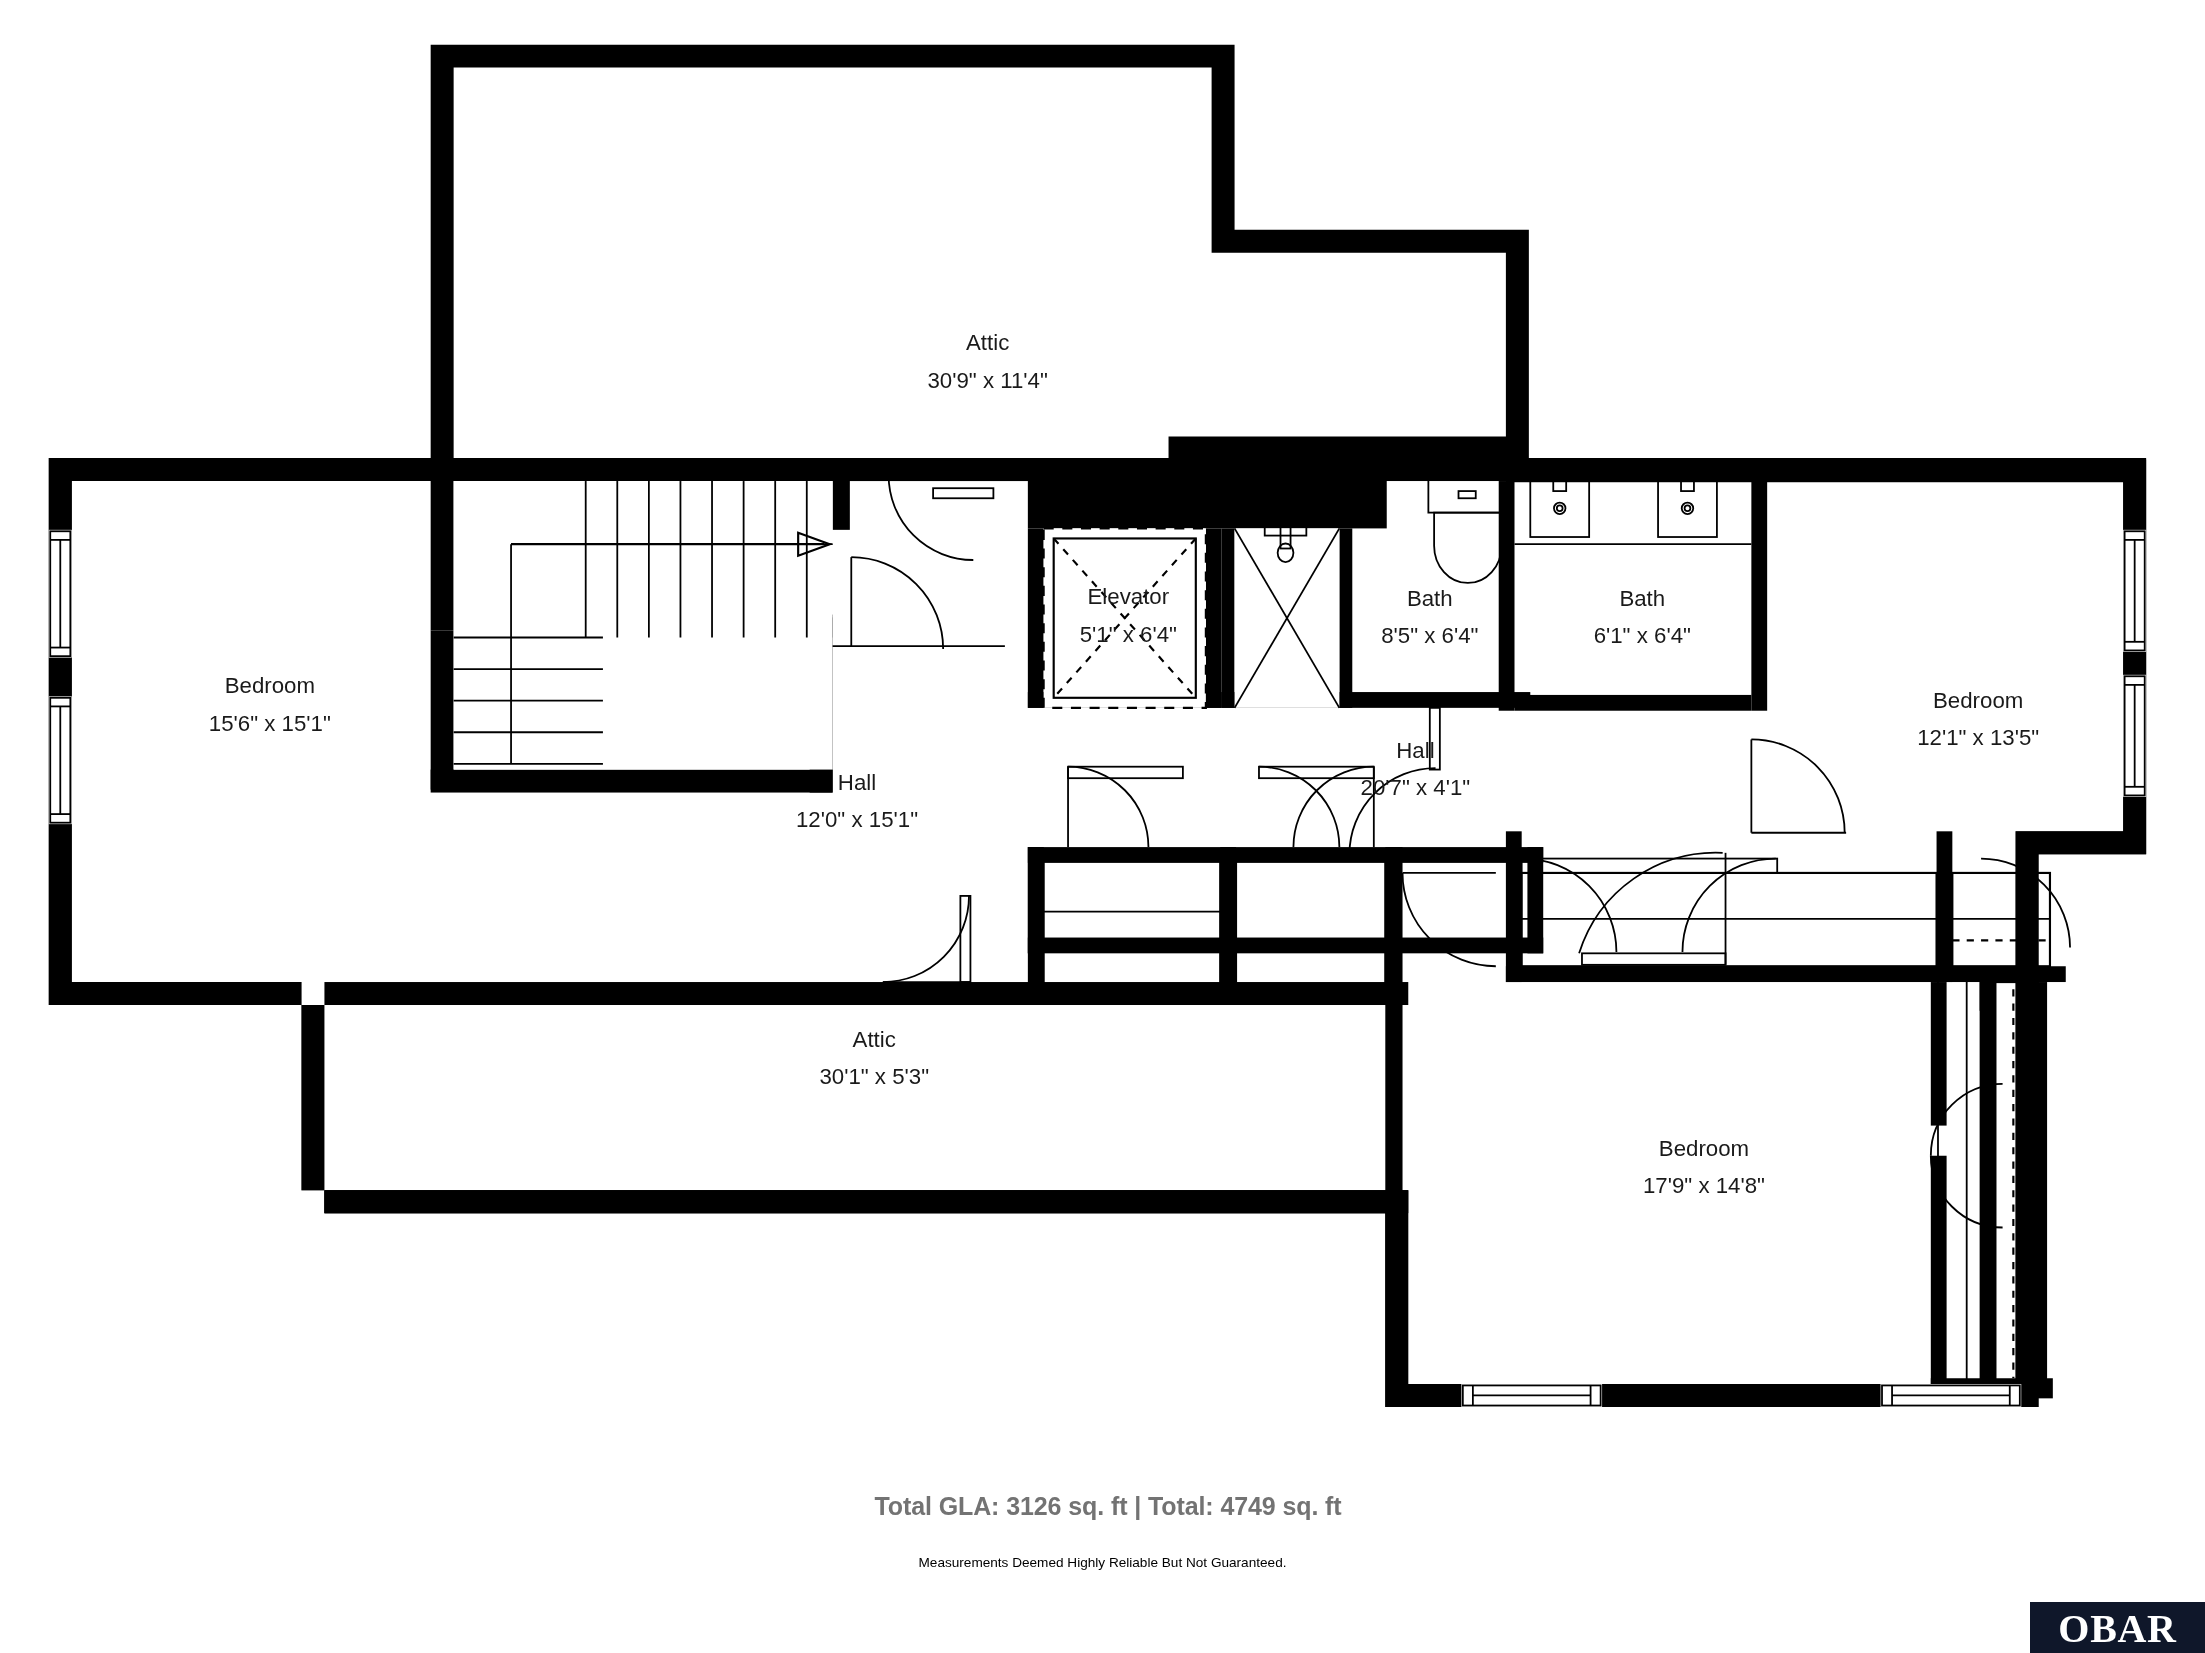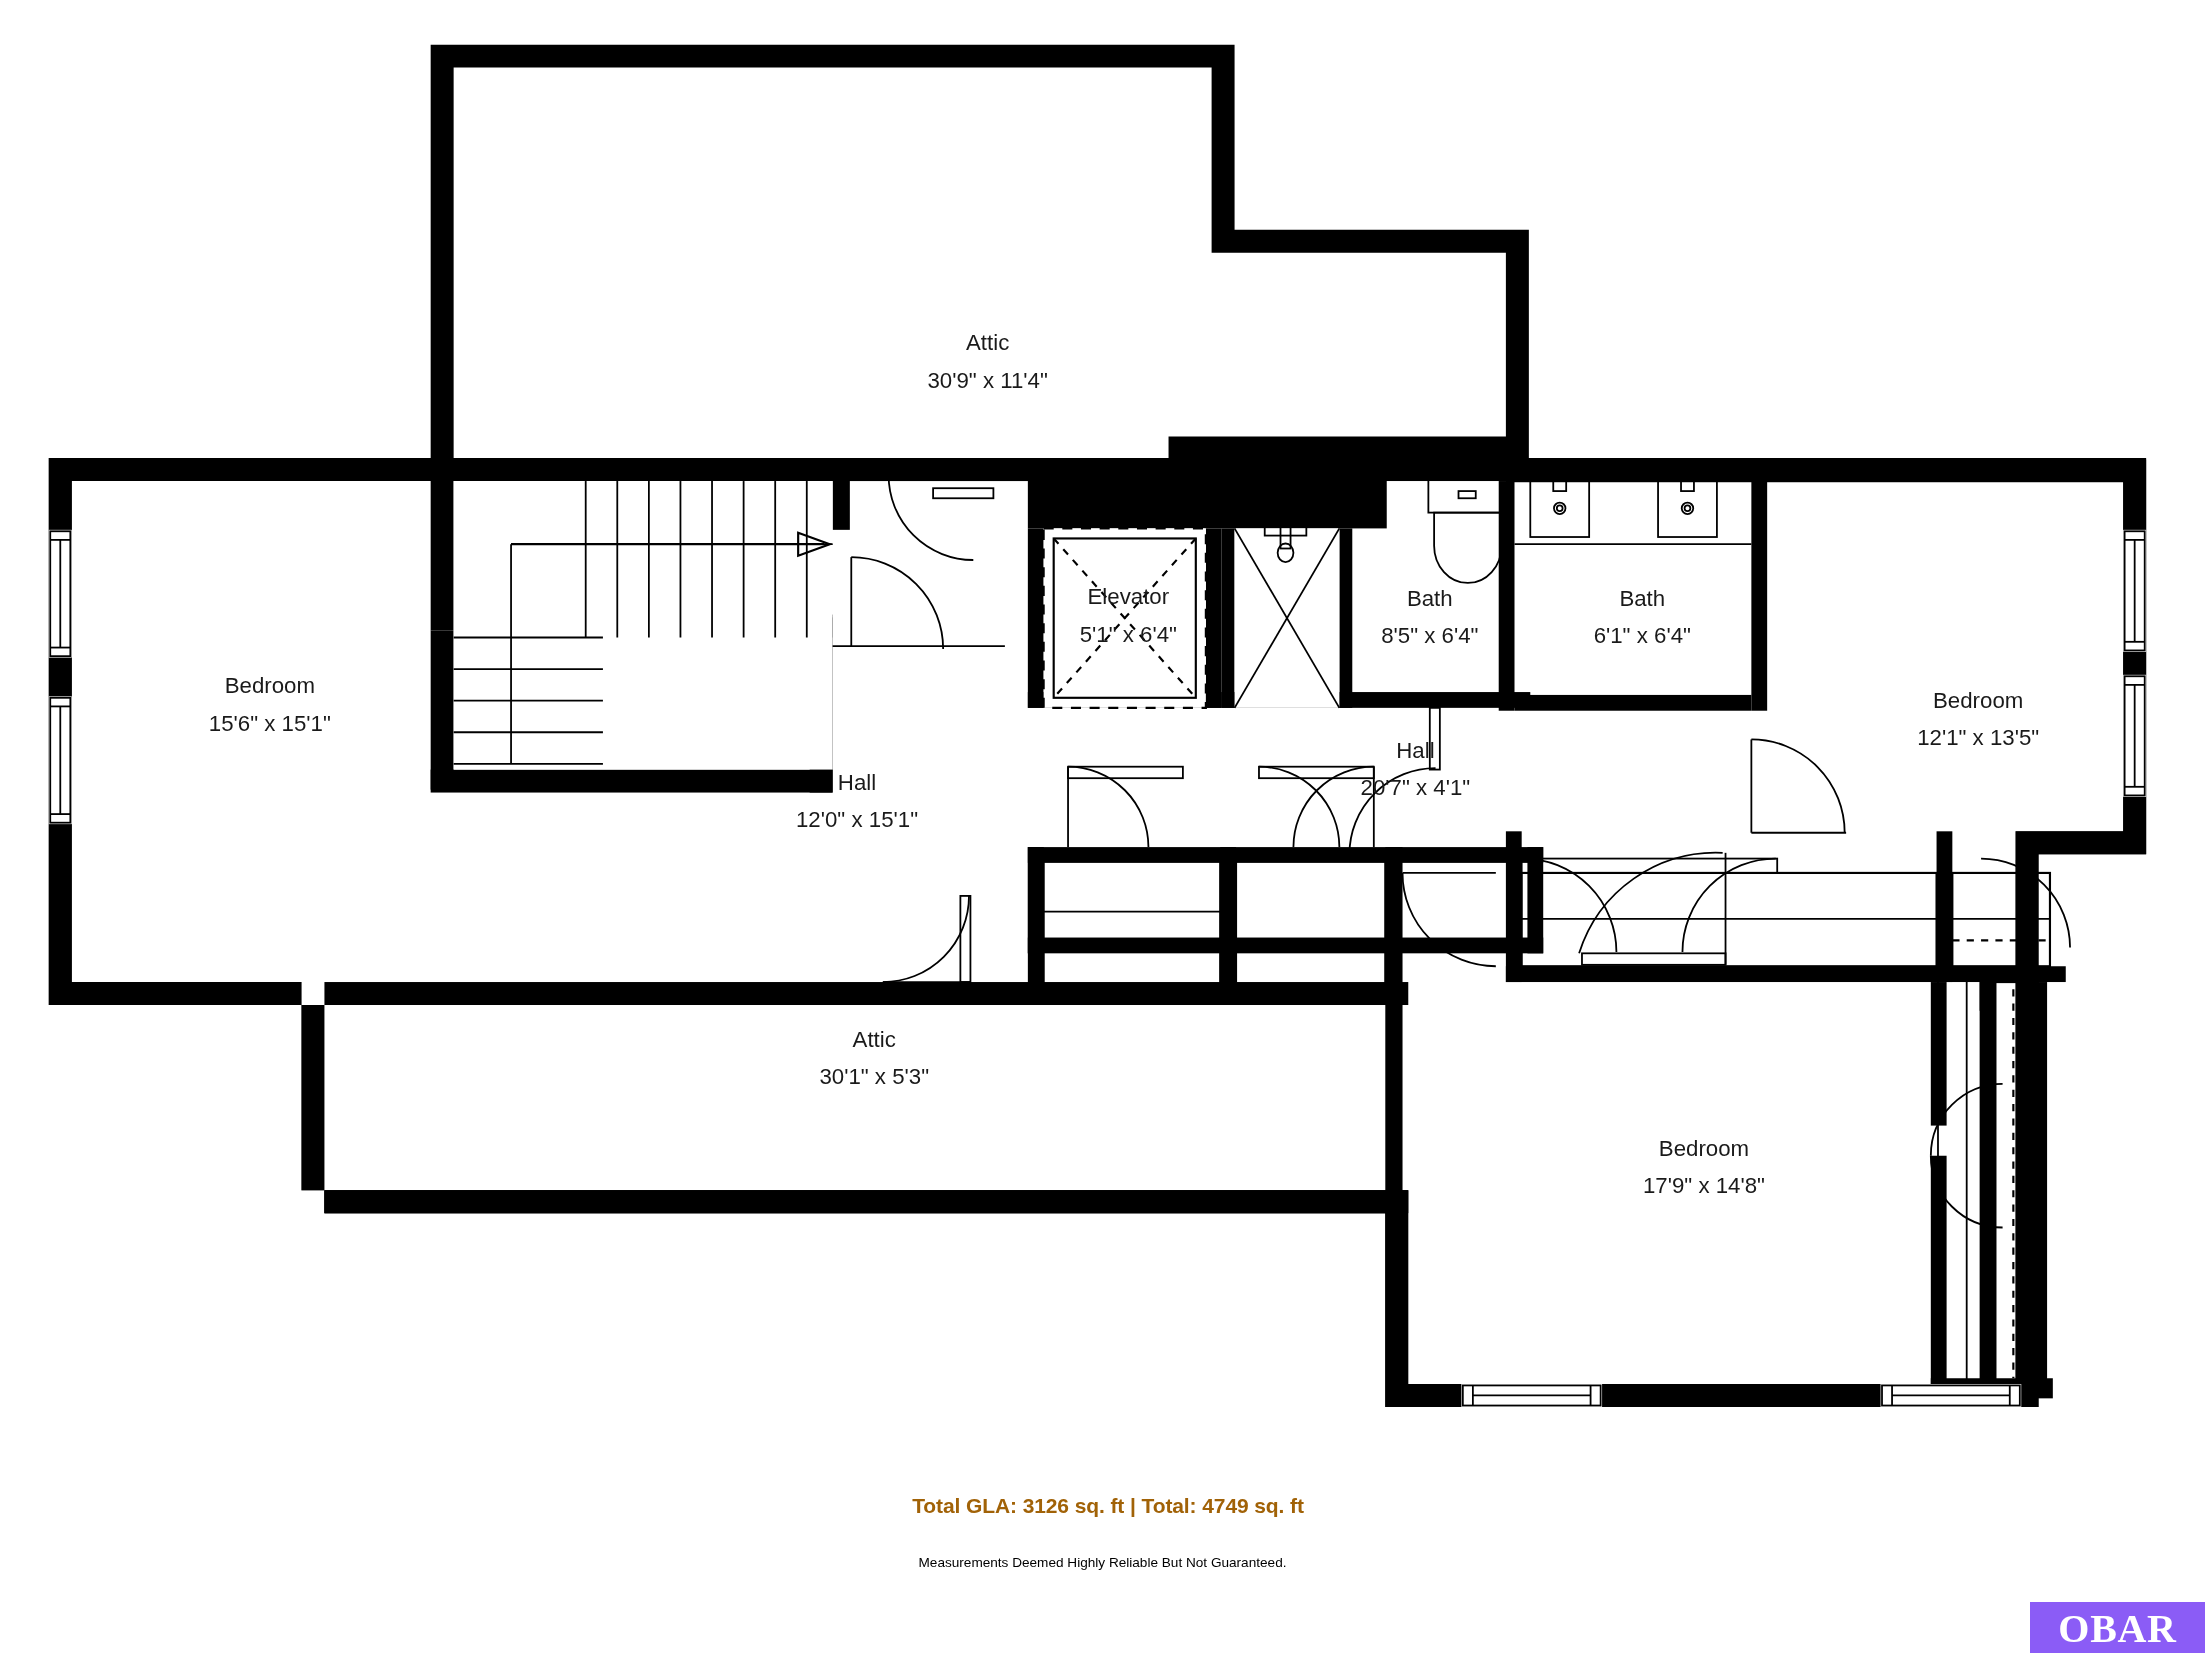--- a/index.html
+++ b/index.html
@@ -49,22 +49,22 @@
   #footer {
     position: absolute;
     left: 0;
     top: 1490px;
     width: 2205px;
     text-align: center;
   }
   #footer .gla {
     font-family: "Liberation Sans", sans-serif;
     font-weight: bold;
-    font-size: 21px;
-    color: #a16207;
+    font-size: 25px;
+    color: #737373;
     letter-spacing: -0.1px;
     line-height: 32px;
     padding-left: 11px;
   }
   #footer .floorline {
     font-family: "Liberation Sans", sans-serif;
     font-size: 24px;
     color: #000;
     line-height: 30px;
   }
@@ -73,21 +73,21 @@
     font-size: 13.6px;
     color: #000;
     margin-top: 33px;
   }
   #obar-logo {
     position: absolute;
     left: 2030px;
     top: 1602px;
     width: 175px;
     height: 52px;
-    background: #8b5cf6;
+    background: #0f172a;
     color: #ffffff;
     font-family: "Liberation Serif", serif;
     font-weight: bold;
     font-size: 40px;
     letter-spacing: 0.7px;
     display: flex;
     align-items: center;
     justify-content: center;
     overflow: hidden;
   }

